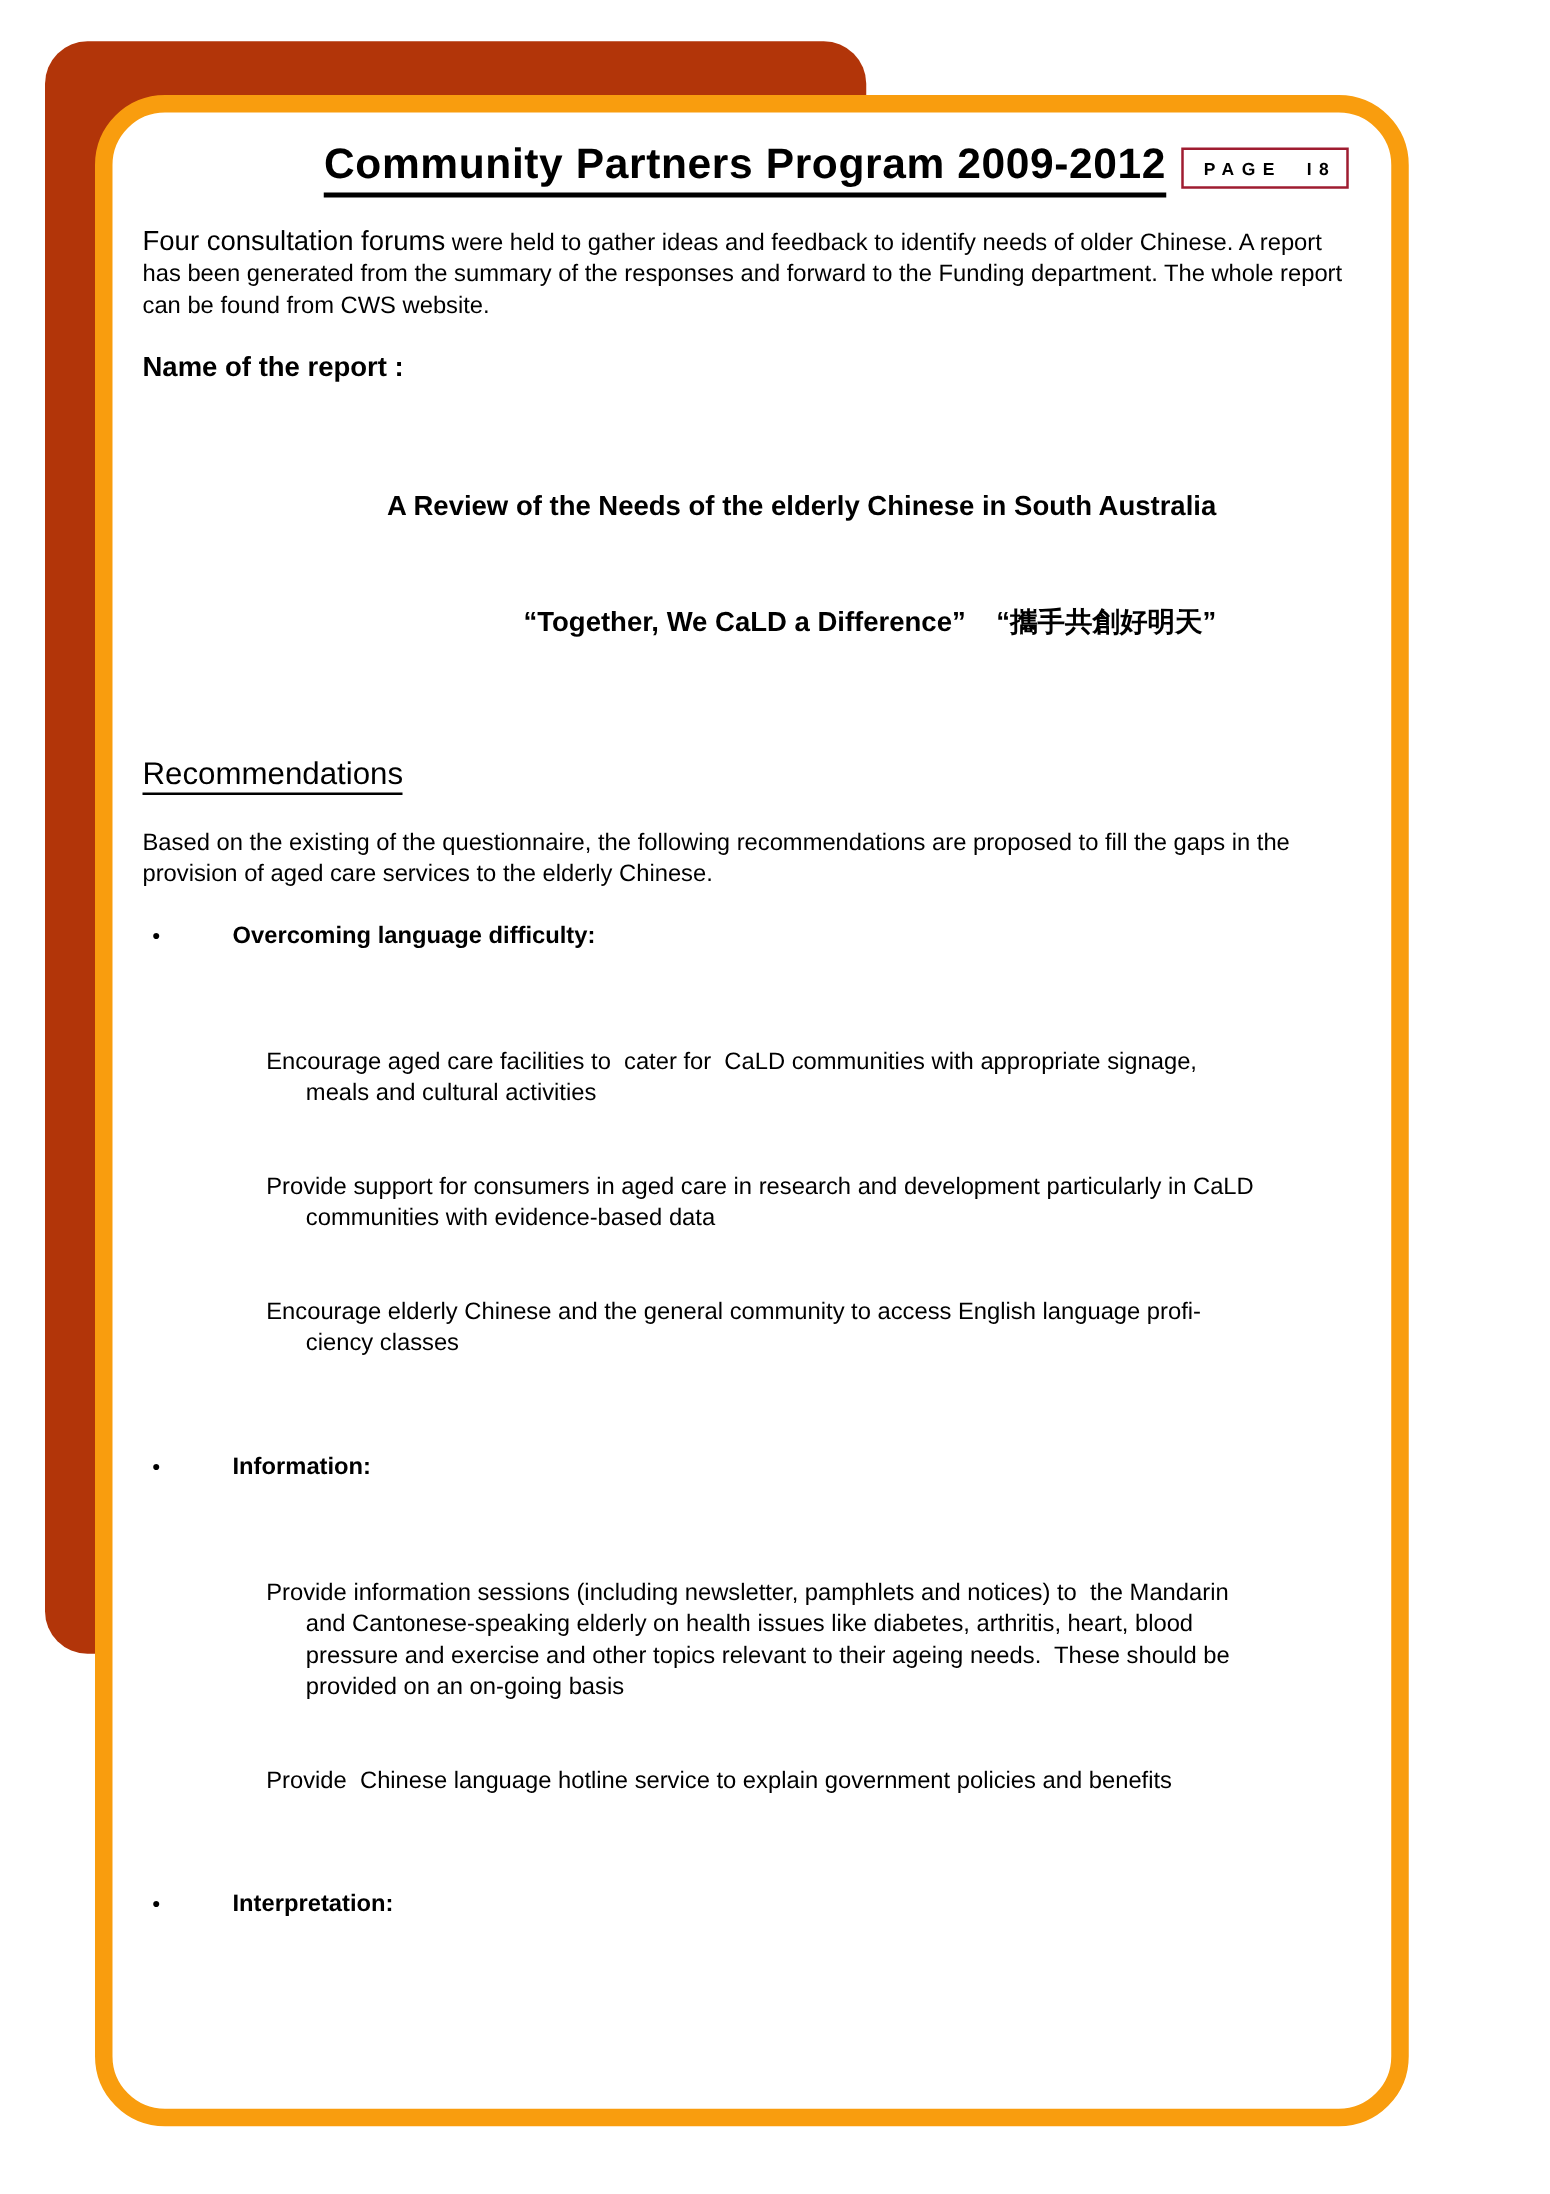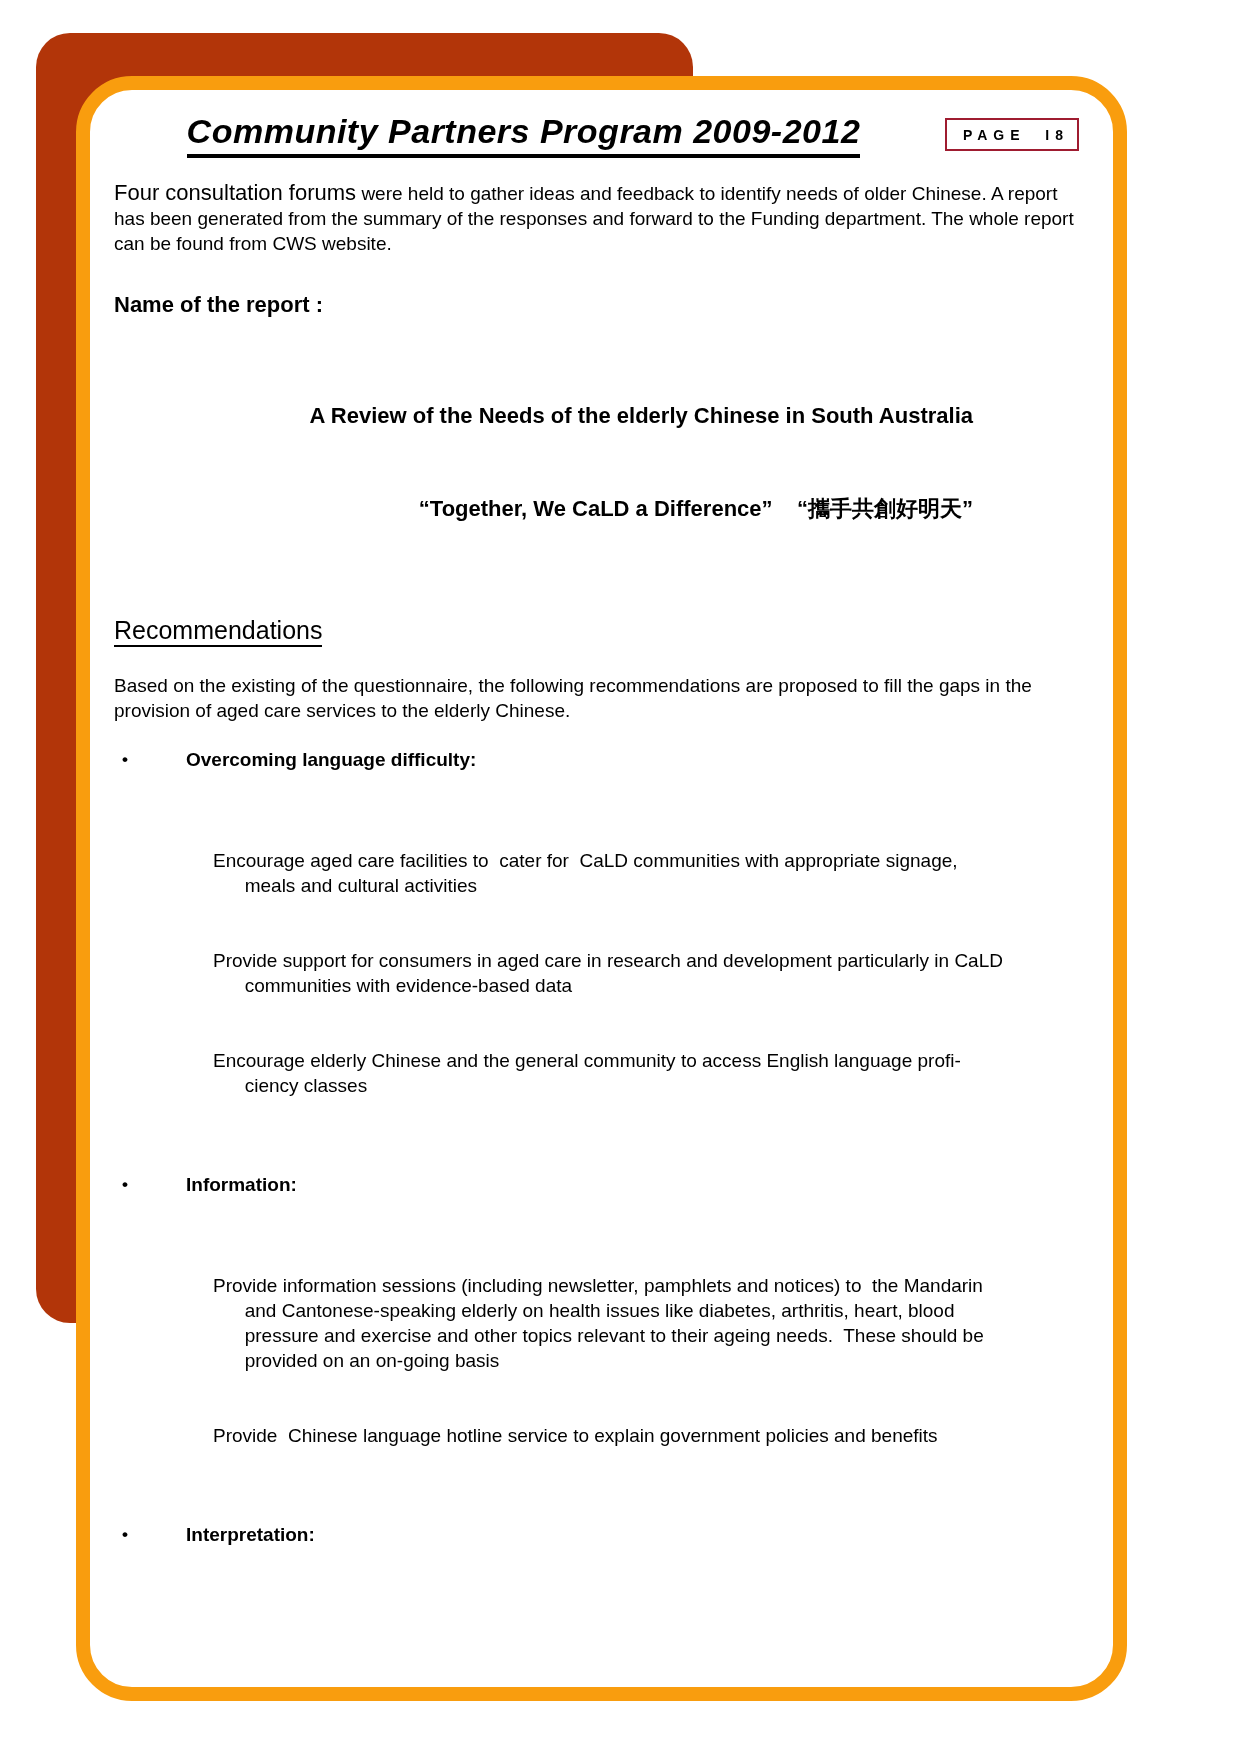--- a/index.html
+++ b/index.html
@@ -11,33 +11,33 @@
     position:absolute; left:36px; top:33px; width:657px; height:1290px;
     background:#b23509; border-radius:34px;
   }
   .panel {
     position:absolute; left:76px; top:76px; width:1051px; height:1625px;
     box-sizing:border-box; background:#ffffff;
     border:14px solid #f99d0e; border-radius:56px;
     padding:16px 20px 10px 24px; overflow:hidden;
   }
   .header { display:flex; align-items:flex-start; margin-top:6px; }
-  .title-wrap { flex:1; text-align:center;font-style:italic; }
+  .title-wrap { flex:1; text-align:right; }
   .title-text {
     display:inline-block; font-size:34px; font-weight:bold; letter-spacing:0.5px;
     border-bottom:4px solid #000; padding-bottom:3px; white-space:nowrap;
   }
   .badge {
     border:2px solid #9f1c30; color:#000000; font-weight:bold; font-size:14px;
     letter-spacing:6px; padding:7px 8px 6px 16px; margin:6px 14px 0 12px;
     white-space:pre;
   }
   .intro { margin:22px 0 0 0; font-size:19px; line-height:25px; }
   .intro-lead { font-size:22px; font-weight:normal; }
-  .name-heading { margin-top:36px; font-size:22px; font-weight:bold; }
+  .name-heading { margin-top:24px; font-size:22px; font-weight:bold; }
   .report-name {
     margin-top:20px; text-align:right; padding-right:120px;
     font-size:22px; font-weight:bold; line-height:31px; white-space:pre-wrap;
   }
   .rec-heading { margin-top:30px; font-size:25px; font-weight:normal; }
   .rec-heading span { border-bottom:2px solid #000; padding-bottom:1px; }
   .rec-intro { margin-top:28px; font-size:19px; line-height:25px; }
   .section { margin-top:24px; }
   .section-head { display:flex; font-size:19px; font-weight:bold; line-height:25px; }
   .dot { width:64px; padding-left:8px; font-size:17px; }

